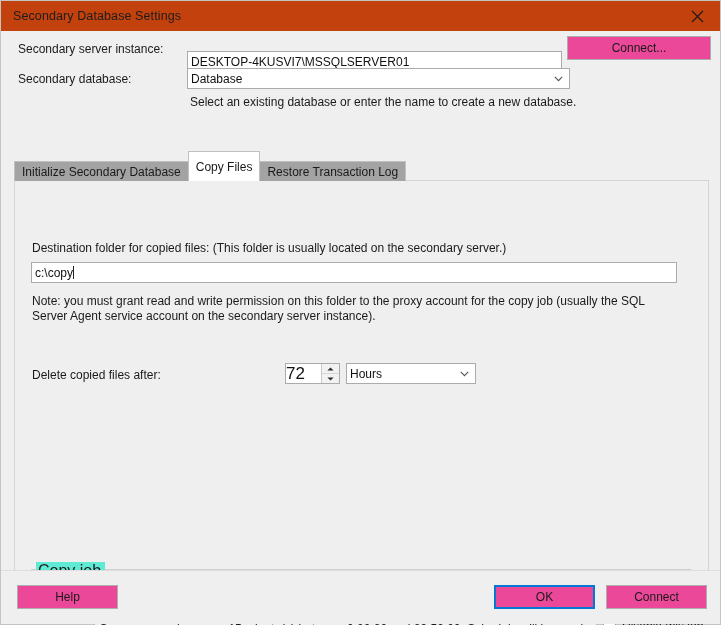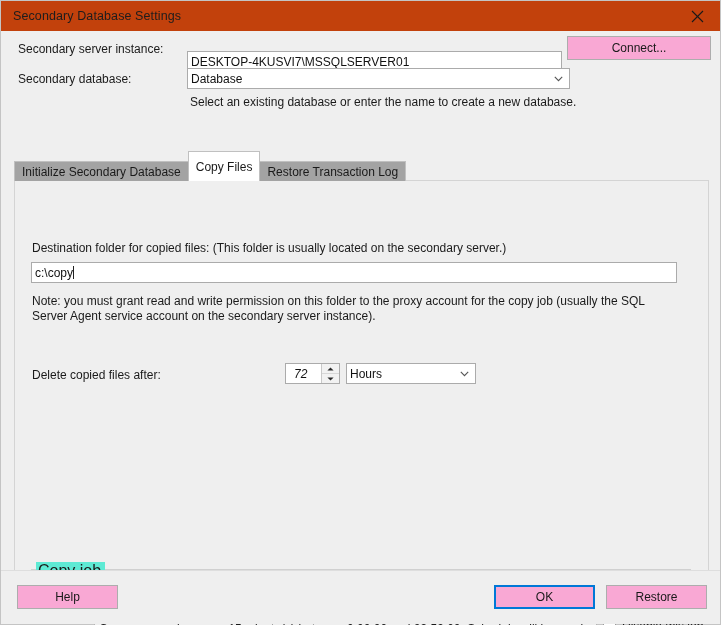--- a/index.html
+++ b/index.html
@@ -100,21 +100,21 @@
     width: 16px;
     display: flex;
     align-items: center;
     justify-content: center;
     flex: 0 0 auto;
   }
   .btn {
     position: absolute;
     box-sizing: border-box;
     border: 1px solid #adadad;
-    background: #f9a8d4;
+    background: #ec4899;
     font-family: "Liberation Sans", sans-serif;
     font-size: 12px;
     color: #1a1a1a;
     display: flex;
     align-items: center;
     justify-content: center;
     cursor: default;
     padding: 0;
   }
   .hint {
@@ -178,24 +178,23 @@
     box-sizing: border-box;
     border: 1px solid #ababab;
     background: #ffffff;
     display: flex;
     align-items: stretch;
   }
   .spinner .sp-val {
     flex: 1 1 auto;
     display: flex;
     align-items: center;
-    padding-left: 8px;
-    font-size: 12px;
+    padding-left: 0;
+    font-size: 17px;
     color: #111;
-    font-style: italic;
   }
   .spinner .sp-btns {
     flex: 0 0 17px;
     width: 17px;
     border-left: 1px solid #c9c9c9;
     display: flex;
     flex-direction: column;
     background: #f2f2f2;
   }
   .spinner .sp-up, .spinner .sp-dn {
@@ -402,17 +401,17 @@
         </div>
 
       </div>
     </div>
 
     <div class="footer">
       <div class="btn" style="left:16px; top:14px; width:101px; height:24px;">Help</div>
 
       <div class="btn focus-ring" style="left:493px; top:14px; width:101px; height:24px;">OK</div>
 
-      <div class="btn" style="left:605px; top:14px; width:101px; height:24px;">Restore</div>
+      <div class="btn" style="left:605px; top:14px; width:101px; height:24px;">Connect</div>
     </div>
 
   </div>
 </div>
 
 </body></html>

